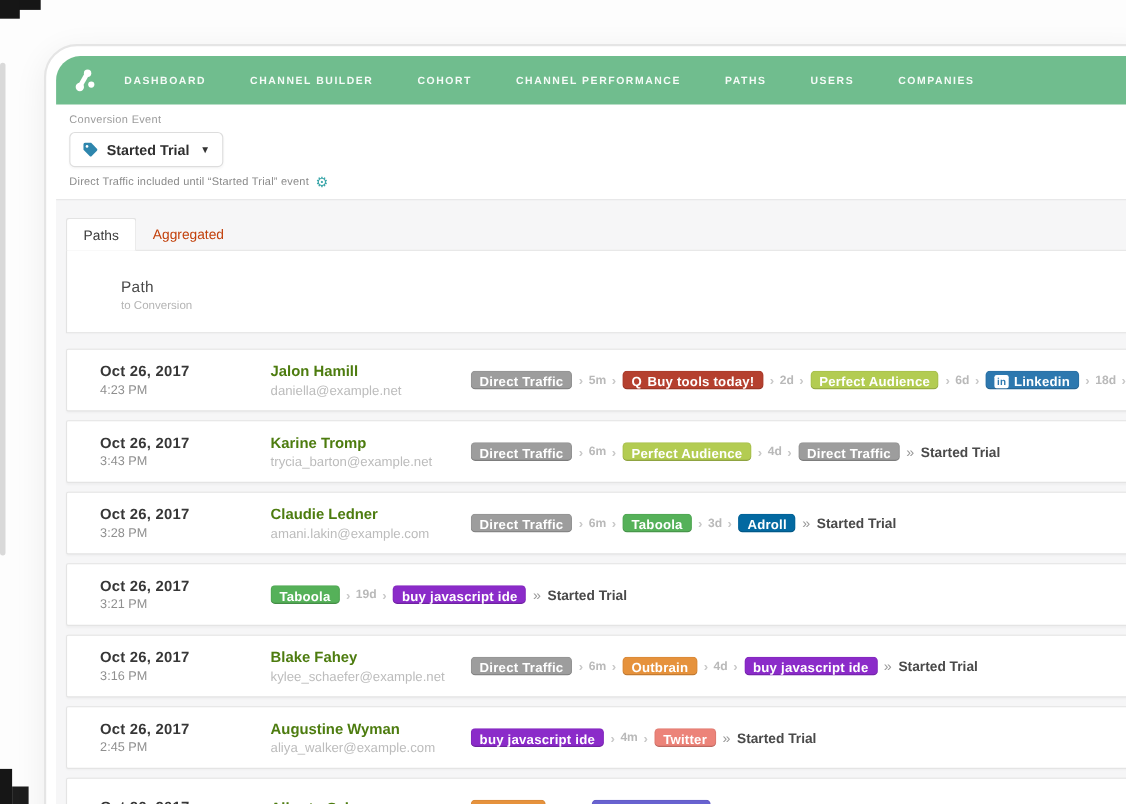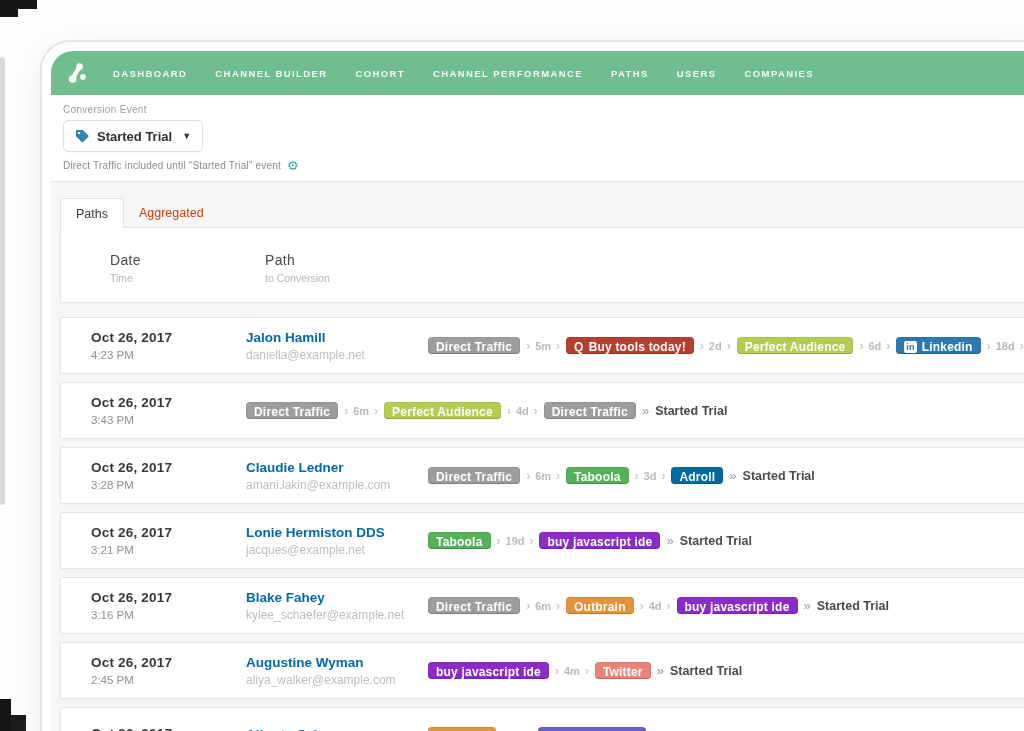--- a/index.html
+++ b/index.html
@@ -16,21 +16,21 @@
 
   
   .card{position:absolute;left:40px;top:40px;width:1000px;height:810px;background:#fff;
         border:2px solid #e5e5e5;border-radius:30px 0 0 0;box-shadow:0 8px 30px rgba(0,0,0,.07);
         padding:9px 0 0 9px;box-sizing:border-box;display:flex;flex-direction:column;}
 
   
   .navbar{height:44px;background:#70bd8e;border-radius:22px 0 0 0;display:flex;align-items:center;
           padding-left:13px;flex:none;}
   .logo{width:27px;height:27px;display:inline-flex;align-items:center;justify-content:center;margin-right:22px;cursor:pointer;}
-  .nav-items{display:flex;gap:28px;align-items:center;}
+  .nav-items{display:flex;gap:40px;align-items:center;}
   .nav-item{color:rgba(255,255,255,.93);font-size:9.5px;font-weight:700;letter-spacing:1.4px;cursor:pointer;white-space:nowrap;}
 
   
   .filter-section{height:86px;padding:9px 0 0 12px;flex:none;box-sizing:border-box;}
   .filter-label{font-size:10px;color:#9b9b9b;letter-spacing:.3px;}
   .dropdown{margin-top:5px;display:inline-flex;align-items:center;gap:8px;height:32px;padding:0 11px;
             background:#fff;border:1px solid #ddd;border-radius:5px;font-size:13px;font-weight:700;color:#2f2f2f;
             cursor:pointer;box-shadow:0 1px 2px rgba(0,0,0,.03);font-family:inherit;}
   .caret{font-size:9px;color:#333;margin-left:2px;}
   .filter-caption{margin-top:7px;font-size:10px;color:#8a8a8a;display:flex;align-items:center;gap:6px;letter-spacing:.2px;}
@@ -51,21 +51,21 @@
   .hsub{font-size:10.5px;color:#b5b5b5;margin-top:4px;}
 
   .rows{margin-top:14px;}
   .row{height:57px;background:#fff;border:1px solid #e4e4e4;border-radius:2px;margin-bottom:8px;
        display:flex;align-items:center;padding-left:30px;box-sizing:border-box;box-shadow:0 1px 2px rgba(0,0,0,.03);}
   .datecol{width:155px;flex:none;}
   .viscol{width:182px;flex:none;}
   .pathcol{flex:1;min-width:0;display:flex;align-items:center;gap:6px;overflow:hidden;white-space:nowrap;}
   .date{font-size:13.5px;font-weight:700;color:#373737;letter-spacing:.2px;}
   .time{font-size:11.5px;color:#8f8f8f;margin-top:4px;}
-  .vname{font-size:13.5px;font-weight:600;color:#0369a1;cursor:pointer;}
+  .vname{font-size:13.5px;font-weight:600;color:#4d7c0f;cursor:pointer;}
   .vemail{font-size:12px;color:#bcbcbc;margin-top:3px;}
 
   .badge{display:inline-flex;align-items:center;gap:5px;color:#fff;font-weight:700;font-size:12px;
          padding:3px 8px 0;border-radius:4px;white-space:nowrap;flex:none;letter-spacing:.2px;
          box-shadow:inset 0 -1px 0 rgba(0,0,0,.15), inset 0 0 0 1px rgba(0,0,0,.06);}
   .bicon{font-weight:800;}
   .bicon-box{background:#fff;color:#2d78af;font-size:9px;font-weight:800;padding:1.5px 2px;border-radius:2px;line-height:1;}
   .gap{display:inline-flex;align-items:center;gap:5px;flex:none;}
   .chev{color:#c9c9c9;font-size:12px;font-weight:700;line-height:1;}
   .gaplabel{color:#b9b9b9;font-size:11px;font-weight:700;}
@@ -122,24 +122,20 @@
         <span class="gear">⚙</span>
       </div>
     </div>
 
     <div class="content">
       <div class="tabs">
           <div class="tab active">Paths</div>
           <div class="tab">Aggregated</div>
         </div>
       <div class="panel-header">
-          <div class="hcol0">
-            <div class="htitle">Date</div>
-            <div class="hsub">Time</div>
-          </div>
           <div class="hcol2">
             <div class="htitle">Path</div>
             <div class="hsub">to Conversion</div>
           </div>
         </div>
       <div class="rows">
           <div class="row">
     <div class="datecol">
       <div class="date">Oct 26, 2017</div>
       <div class="time">4:23 PM</div>
@@ -183,20 +179,24 @@
                 <span class="gaplabel">18d</span>
                 <span class="chev">›</span>
               </span>
             </div>
   </div>
           <div class="row">
     <div class="datecol">
       <div class="date">Oct 26, 2017</div>
       <div class="time">3:43 PM</div>
     </div>
+    <div class="viscol">
+      <div class="vname">Karine Tromp</div>
+      <div class="vemail">trycia_barton@example.net</div>
+    </div>
     <div class="pathcol">
               <span class="badge" style="background: rgb(157, 157, 157);">
                 <span class="blabel">Direct Traffic</span>
               </span>
               <span class="gap">
                 <span class="chev">›</span>
                 <span class="gaplabel">6m</span>
                 <span class="chev">›</span>
               </span>
               <span class="badge" style="background: rgb(179, 204, 82);">
@@ -249,24 +249,20 @@
                 <span class="chev2">»</span>
                 <span class="convlabel">Started Trial</span>
               </span>
             </div>
   </div>
           <div class="row">
     <div class="datecol">
       <div class="date">Oct 26, 2017</div>
       <div class="time">3:21 PM</div>
     </div>
-    <div class="viscol">
-      <div class="vname">Lonie Hermiston DDS</div>
-      <div class="vemail">jacques@example.net</div>
-    </div>
     <div class="pathcol">
               <span class="badge" style="background: rgb(85, 177, 89);">
                 <span class="blabel">Taboola</span>
               </span>
               <span class="gap">
                 <span class="chev">›</span>
                 <span class="gaplabel">19d</span>
                 <span class="chev">›</span>
               </span>
               <span class="badge" style="background: rgb(139, 43, 201);">

